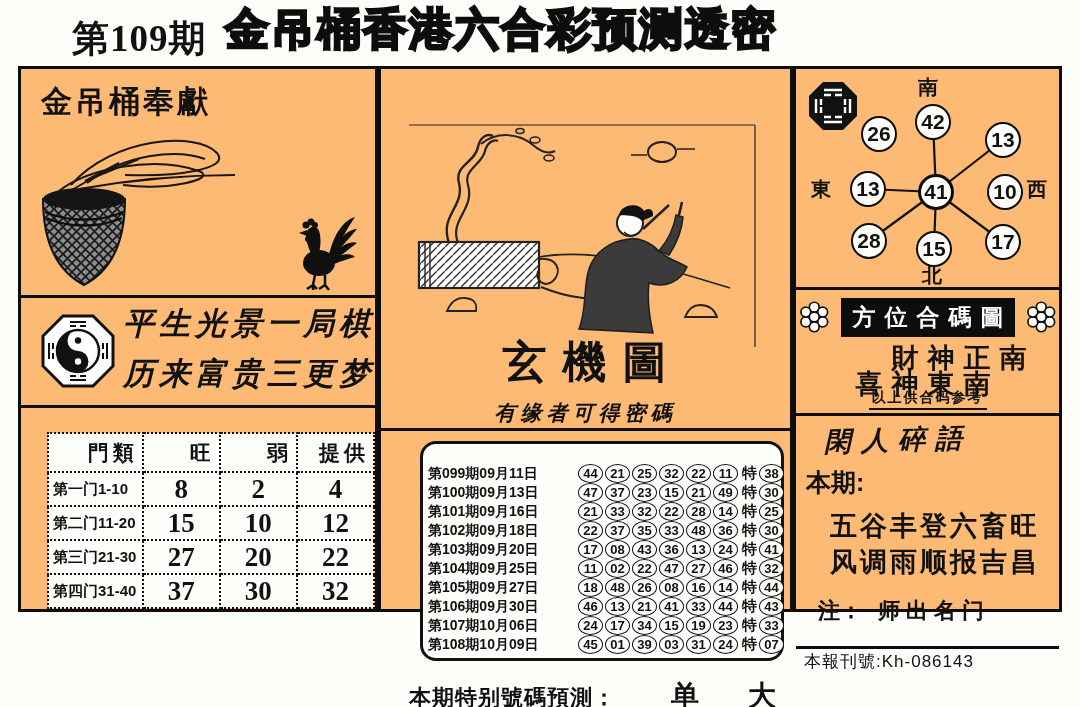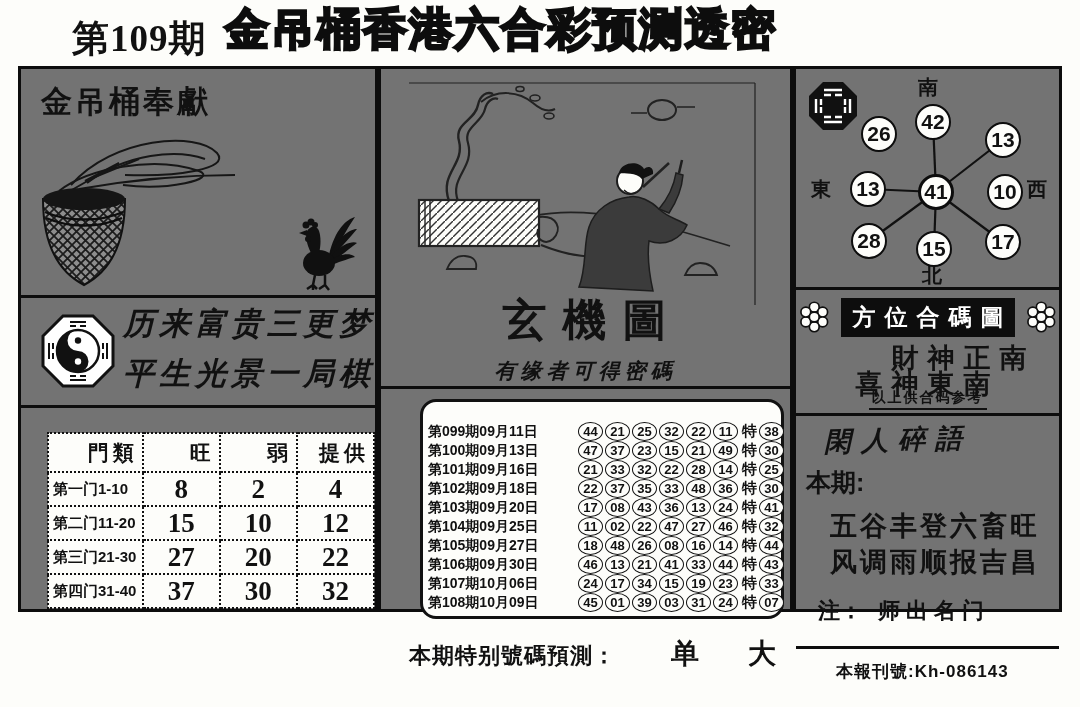--- a/index.html
+++ b/index.html
@@ -6,21 +6,21 @@
   .page{position:relative;width:1080px;height:707px;background:#fdfdfa;overflow:hidden;
         font-family:"Liberation Serif","DejaVu Serif",serif;color:#111;}
   
   .masthead{position:absolute;left:0;top:0;width:1080px;height:66px;}
   .issue-no{position:absolute;left:72px;top:14px;font-size:37px;font-weight:bold;letter-spacing:1px;}
   .main-title{position:absolute;left:225px;top:0px;font-size:44px;font-weight:900;
       font-family:"Liberation Sans","DejaVu Sans",sans-serif;color:#fff;
       -webkit-text-stroke:2.6px #0d0d0d;letter-spacing:2px;white-space:nowrap;}
   
   .frame{position:absolute;left:18px;top:66px;width:1044px;height:612px;}
-  .col{position:absolute;top:0;height:546px;border:3.5px solid #0d0d0d;box-sizing:border-box;background:#737373;}
+  .col{position:absolute;top:0;height:546px;border:3.5px solid #0d0d0d;box-sizing:border-box;background:#fdba74;}
   .col-left{left:0;width:360px;}
   .col-mid{left:360px;width:415px;}
   .col-right{left:775px;width:269px;}
   .sec{position:relative;box-sizing:border-box;}
   .bb{border-bottom:3px solid #0d0d0d;}
   
   .sec-dedication{height:229px;}
   .dedication-title{position:absolute;left:20px;top:12px;font-size:31px;font-weight:900;letter-spacing:3px;
       font-family:"Liberation Sans","DejaVu Sans",sans-serif;}
   .bucket-art{position:absolute;left:6px;top:50px;}
@@ -30,21 +30,21 @@
   .verse-text{position:absolute;left:102px;top:1px;font-size:31px;font-weight:bold;font-style:italic;
       letter-spacing:5px;line-height:1.6;white-space:nowrap;}
   .sec-table{height:263px;}
   table.cat{position:absolute;left:26px;top:24px;border-collapse:collapse;}
   table.cat th,table.cat td{border:2.5px dotted #111;text-align:center;padding:0 4px;background:#fdfdfa;}
   table.cat .h{font-size:21px;font-weight:bold;height:37px;letter-spacing:4px;text-align:right;}
   table.cat .lbl{font-size:15px;font-weight:bold;text-align:left;width:98px;height:32px;
       font-family:"Liberation Sans","DejaVu Sans",sans-serif;letter-spacing:0;}
   table.cat .num{font-size:27px;font-weight:bold;width:76px;}
   
-  .sec-mystery{height:320px;}
+  .sec-mystery{height:320px;margin-top:42px;}
   .mystery-art{position:absolute;left:0;top:0;}
   .mystery-title{position:absolute;top:222px;width:100%;text-align:center;font-size:44px;font-weight:900;
       letter-spacing:16px;padding-left:14px;box-sizing:border-box;}
   .mystery-caption{position:absolute;top:288px;width:100%;text-align:center;font-size:21px;font-weight:bold;
       font-style:italic;letter-spacing:5px;}
   .sec-results{height:283px;}
   .results-box{position:absolute;left:39px;top:10px;width:364px;height:220px;border:3px solid #111;
       border-radius:16px;box-sizing:border-box;display:flex;flex-direction:column;justify-content:space-between;
       padding:20px 5px;background:#fdfdfa;}
   .result-row{display:flex;align-items:center;}
@@ -79,22 +79,22 @@
   .gossip-title{position:absolute;left:28px;top:6px;font-size:27px;font-weight:bold;font-style:italic;
       letter-spacing:10px;transform:rotate(-1.5deg);white-space:nowrap;}
   .benqi{position:absolute;left:10px;top:50px;font-size:25px;font-weight:900;
       font-family:"Liberation Sans","DejaVu Sans",sans-serif;}
   .poem{position:absolute;left:34px;font-size:27px;font-weight:bold;letter-spacing:3px;white-space:nowrap;}
   .p1{top:92px;} .p2{top:128px;}
   .zhu-row{position:absolute;left:22px;top:180px;display:flex;align-items:baseline;white-space:nowrap;}
   .zhu-label{font-size:22px;font-weight:900;font-family:"Liberation Sans","DejaVu Sans",sans-serif;}
   .zhu-value{font-size:22px;font-weight:bold;letter-spacing:6px;margin-left:16px;}
   .sec-pubno{height:22px;}
-  .pubno{padding:11px 0 0 8px;font-size:17px;font-weight:700;letter-spacing:1px;
-      font-family:"Liberation Sans","DejaVu Sans",sans-serif;margin-left:32px;}
+  .pubno{padding:1px 0 0 8px;font-size:17px;font-weight:400;letter-spacing:1px;
+      font-family:"Liberation Sans","DejaVu Sans",sans-serif;}
   svg{display:block;}
 </style>
 </head>
 <body>
 
 <div class="page">
 
   <div class="masthead">
     <span class="issue-no">第109期</span>
     <span class="main-title">金吊桶香港六合彩预测透密</span>
@@ -153,22 +153,22 @@
             <path d="M29 67 H35 M39 67 H45 M29 71 H45"></path>
             <path d="M8 34 V50 M12 34 V40 M12 44 V50"></path>
             <path d="M62 34 V40 M62 44 V50 M66 34 V50"></path>
           </g>
           <circle cx="37" cy="42" r="21" fill="#fff" stroke="#111" stroke-width="2.5"></circle>
           <path d="M37 21 a21 21 0 0 0 0 42 a10.5 10.5 0 0 0 0 -21 a10.5 10.5 0 0 1 0 -21 Z" fill="#111"></path>
           <circle cx="37" cy="31.5" r="3.2" fill="#111"></circle>
           <circle cx="37" cy="52.5" r="3.2" fill="#fff"></circle>
         </svg>
         <div class="verse-text">
+          <div>平生光景一局棋</div>
           <div>历来富贵三更梦</div>
-          <div>平生光景一局棋</div>
         </div>
       </div>
 
       <div class="sec sec-table">
         <table class="cat">
           <tbody>
               <tr>
             <th class="h">門類</th>
             <th class="h">旺</th>
             <th class="h">弱</th>

